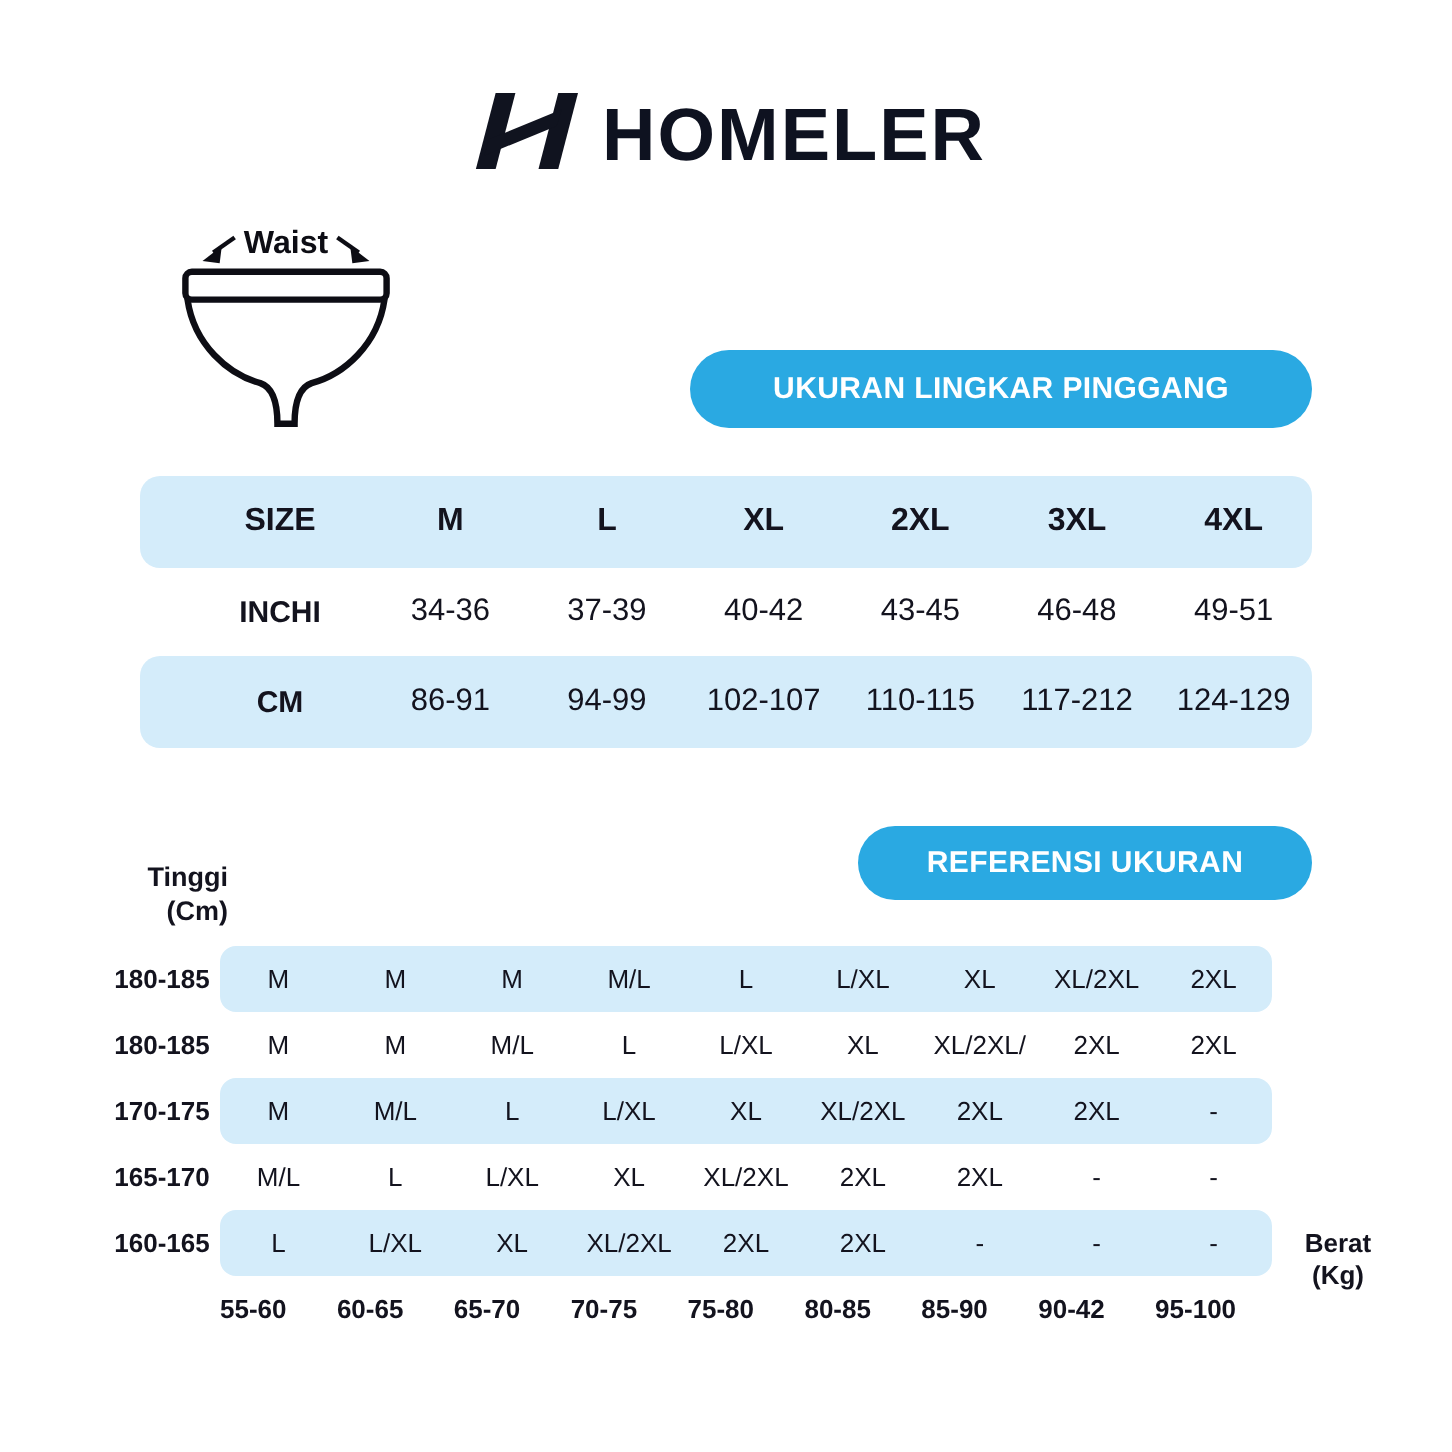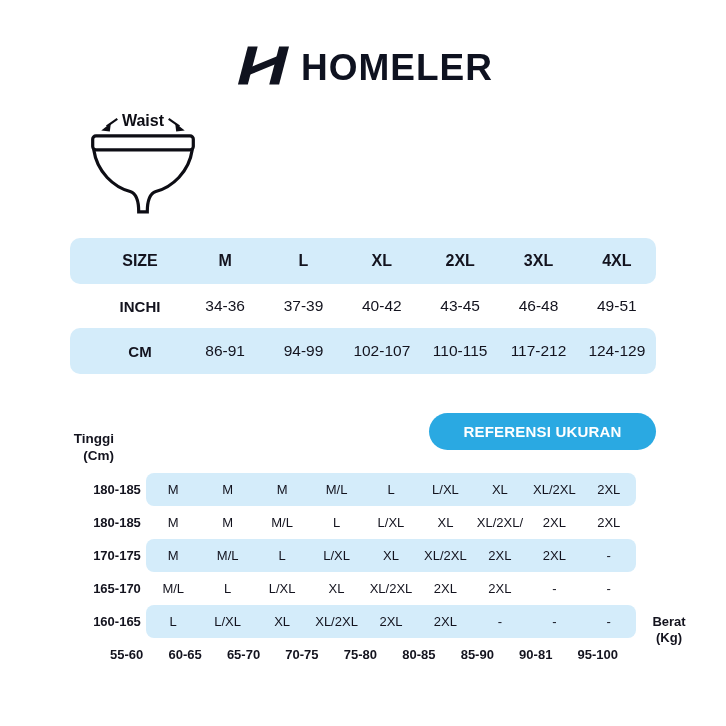--- a/index.html
+++ b/index.html
@@ -30,21 +30,21 @@
   .size-table{position:absolute;left:70px;top:238px;width:586px;}
   .size-row{display:grid;grid-template-columns:92px repeat(6,1fr);align-items:center;text-align:center;padding-left:24px;}
   .size-row.head{height:46px;background:var(--row-blue);border-radius:10px;font-weight:700;font-size:16px;}
   .size-row.mid{height:44px;font-size:15.5px;}
   .size-row.cmrow{height:46px;background:var(--row-blue);border-radius:10px;font-size:15.5px;}
   .size-row .rlabel{font-weight:700;font-size:15px;}
   
   .axis-height{position:absolute;left:52px;top:431px;width:62px;text-align:right;
     font-weight:700;font-size:13.5px;white-space:pre-line;line-height:1.25;}
   .ref-rows{position:absolute;left:52px;top:473px;width:584px;}
-  .ref-row{display:grid;grid-template-columns:58px 1fr;height:33px;margin-left:36px;}
+  .ref-row{display:grid;grid-template-columns:58px 1fr;height:33px;}
   .ref-row .hlabel{display:flex;align-items:center;justify-content:center;font-weight:700;font-size:13px;}
   .ref-row .band{display:grid;grid-template-columns:repeat(9,1fr);align-items:center;
     text-align:center;font-size:13px;border-radius:8px;}
   .ref-row.blue .band{background:var(--row-blue);}
   .weights{position:absolute;left:110px;top:647px;width:526px;display:grid;
     grid-template-columns:repeat(9,1fr);text-align:left;font-weight:700;font-size:13px;}
   .axis-weight{position:absolute;left:636px;top:614px;width:66px;text-align:center;
     font-weight:700;font-size:13px;white-space:pre-line;line-height:1.25;}
 </style>
 </head>
@@ -66,20 +66,23 @@
       <text x="57" y="13" text-anchor="middle">Waist</text>
       <line x1="33" y1="6" x2="23" y2="13" stroke="#0D0D14" stroke-width="2"></line>
       <polygon points="18,17 27,10 26,18" fill="#0D0D14"></polygon>
       <line x1="81" y1="6" x2="91" y2="13" stroke="#0D0D14" stroke-width="2"></line>
       <polygon points="96,17 87,10 88,18" fill="#0D0D14"></polygon>
       <rect x="10" y="22" width="94" height="13" rx="3" fill="none" stroke="#0D0D14" stroke-width="3"></rect>
       <path d="M11 35 C14 56 30 70 45 74 C51 76 53 84 53 93 L61 93 C61 84 63 76 69 74 C84 70 100 56 103 35" fill="none" stroke="#0D0D14" stroke-width="3" stroke-linecap="round"></path>
     </svg>
   </div>
 
+  <div class="badge badge-size">
+    <span>UKURAN LINGKAR PINGGANG</span>
+  </div>
 
   <div class="size-table">
     <div class="size-row head">
       <span>SIZE</span>
       <span>M</span>
       <span>L</span>
       <span>XL</span>
       <span>2XL</span>
       <span>3XL</span>
       <span>4XL</span>
@@ -191,20 +194,20 @@
   </div>
 
   <div class="weights">
     <span>55-60</span>
     <span>60-65</span>
     <span>65-70</span>
     <span>70-75</span>
     <span>75-80</span>
     <span>80-85</span>
     <span>85-90</span>
-    <span>90-81</span>
+    <span>90-42</span>
     <span>95-100</span>
   </div>
 
   <div class="axis-weight">Berat
 (Kg)</div>
 
 </div>
 
 </body></html>

